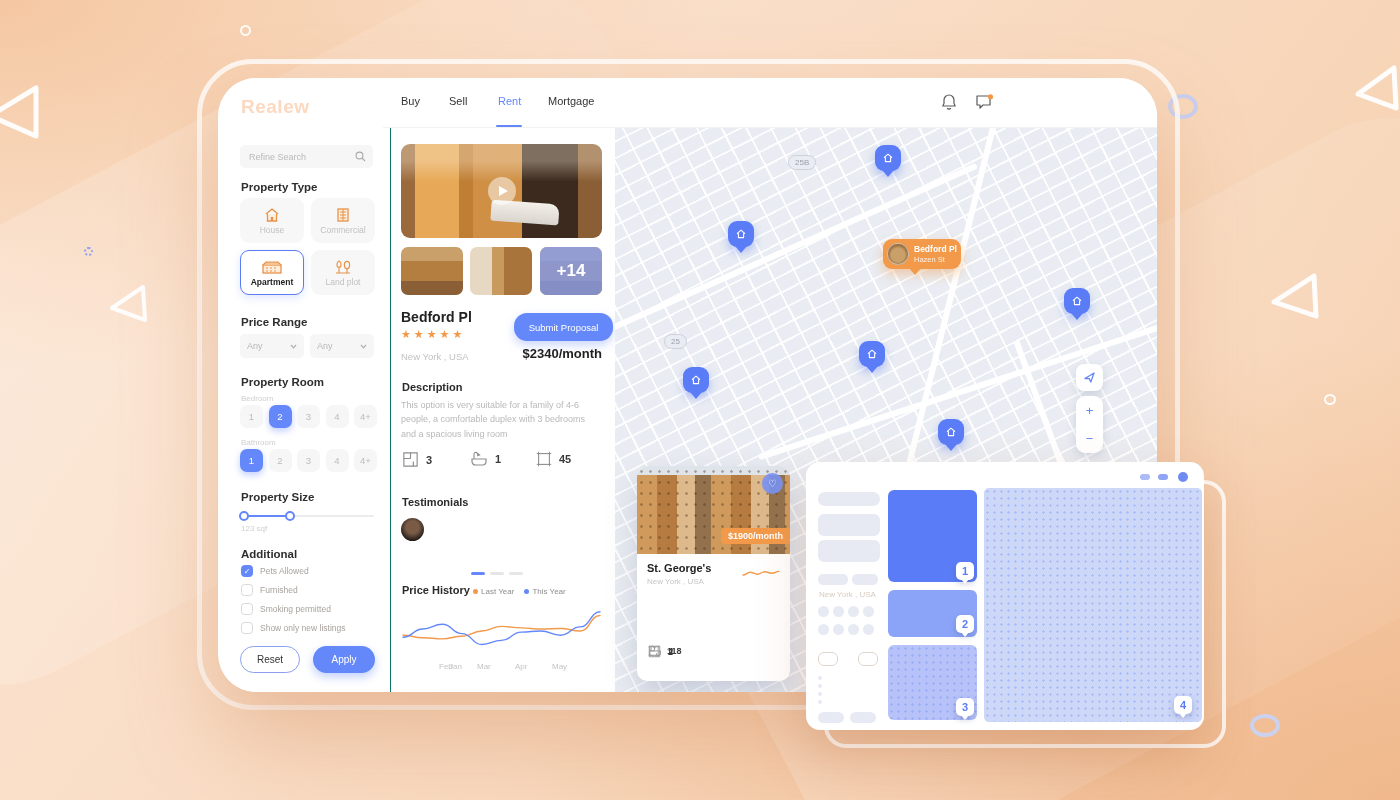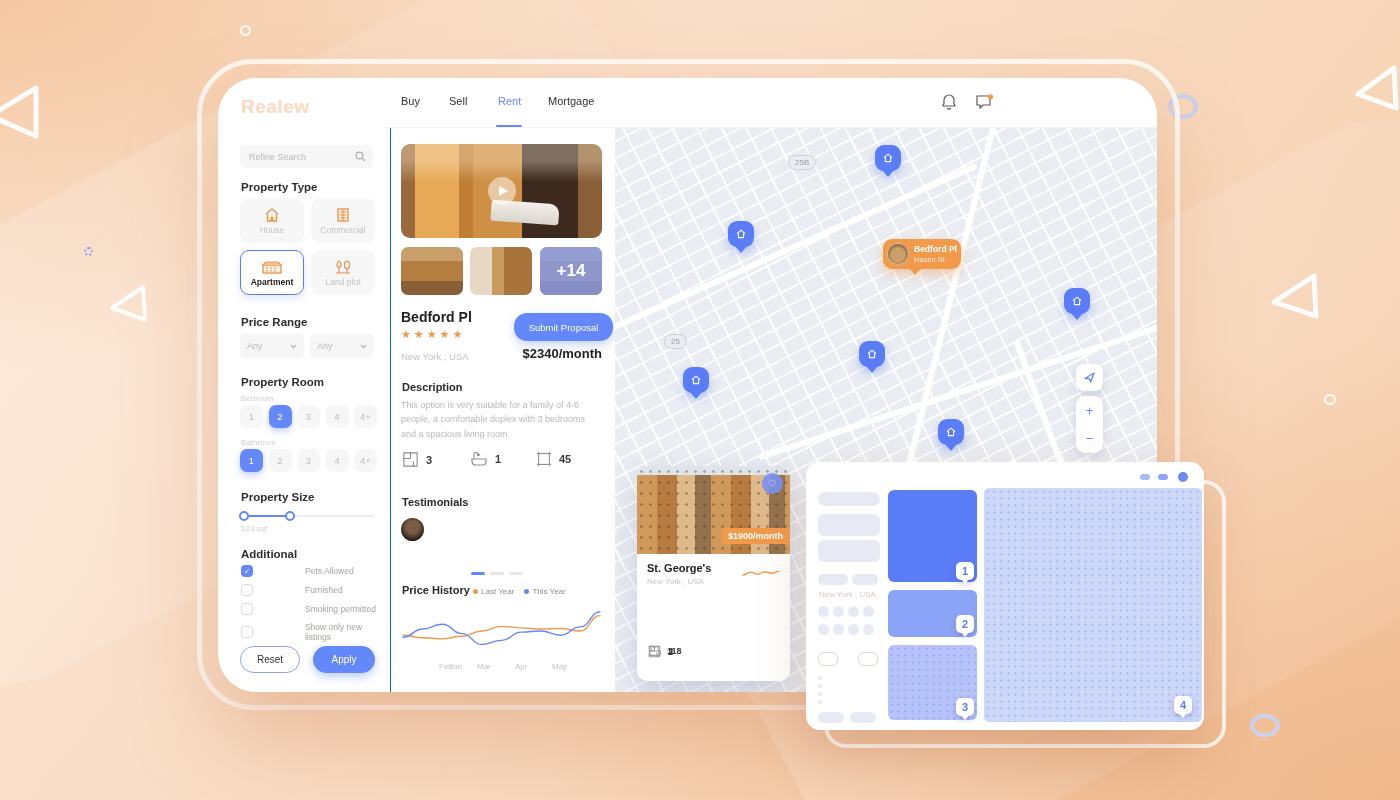--- a/index.html
+++ b/index.html
@@ -52,21 +52,21 @@
     display:flex; align-items:center; justify-content:center; cursor:pointer; }
   .chip.sel { background:#6488fa; color:#fff; box-shadow:0 3px 7px rgba(100,136,250,.4); }
 
   .slider-track { position:absolute; left:15px; top:437px; width:133px; height:2px; background:#ececec; border-radius:2px; }
   .slider-fill { position:absolute; left:4px; top:0; width:44px; height:2px; background:#6488fa; }
   .handle { position:absolute; top:-4px; width:10px; height:10px; background:#fff; border:2px solid #6488fa; border-radius:50%; cursor:pointer; }
 
   .check-row { position:absolute; left:15px; display:flex; align-items:center; gap:7px; cursor:pointer; }
   .cbox { width:12px; height:12px; border:1.2px solid #d8d8d8; border-radius:3.5px; background:#fff; font-size:8px; color:#fff; display:flex; align-items:center; justify-content:center; }
   .cbox.on { background:#6488fa; border-color:#6488fa; }
-  .check-row span { font-size:8.5px; color:#a8a29d;margin-left:45px; }
+  .check-row span { font-size:8.5px; color:#a8a29d; }
 
   .btn { position:absolute; height:27px; border-radius:14px; font-size:10px; display:flex; align-items:center; justify-content:center; cursor:pointer; }
   .btn-reset { left:14px; top:568px; width:60px; background:#fff; border:1.2px solid #8ba0ee; color:#333; }
   .btn-apply { left:87px; top:568px; width:62px; background:#6488fa; color:#fff; box-shadow:0 4px 10px rgba(100,136,250,.4); }
 
   .side-wave { position:absolute; left:-46px; bottom:-58px; width:180px; height:110px; border-radius:50%;
     border:16px solid rgba(248,205,173,.35); }
 
   
   .hdr { position:absolute; left:165px; top:0; width:774px; height:50px; background:#fff; border-bottom:1px solid #f2f2f2; }

